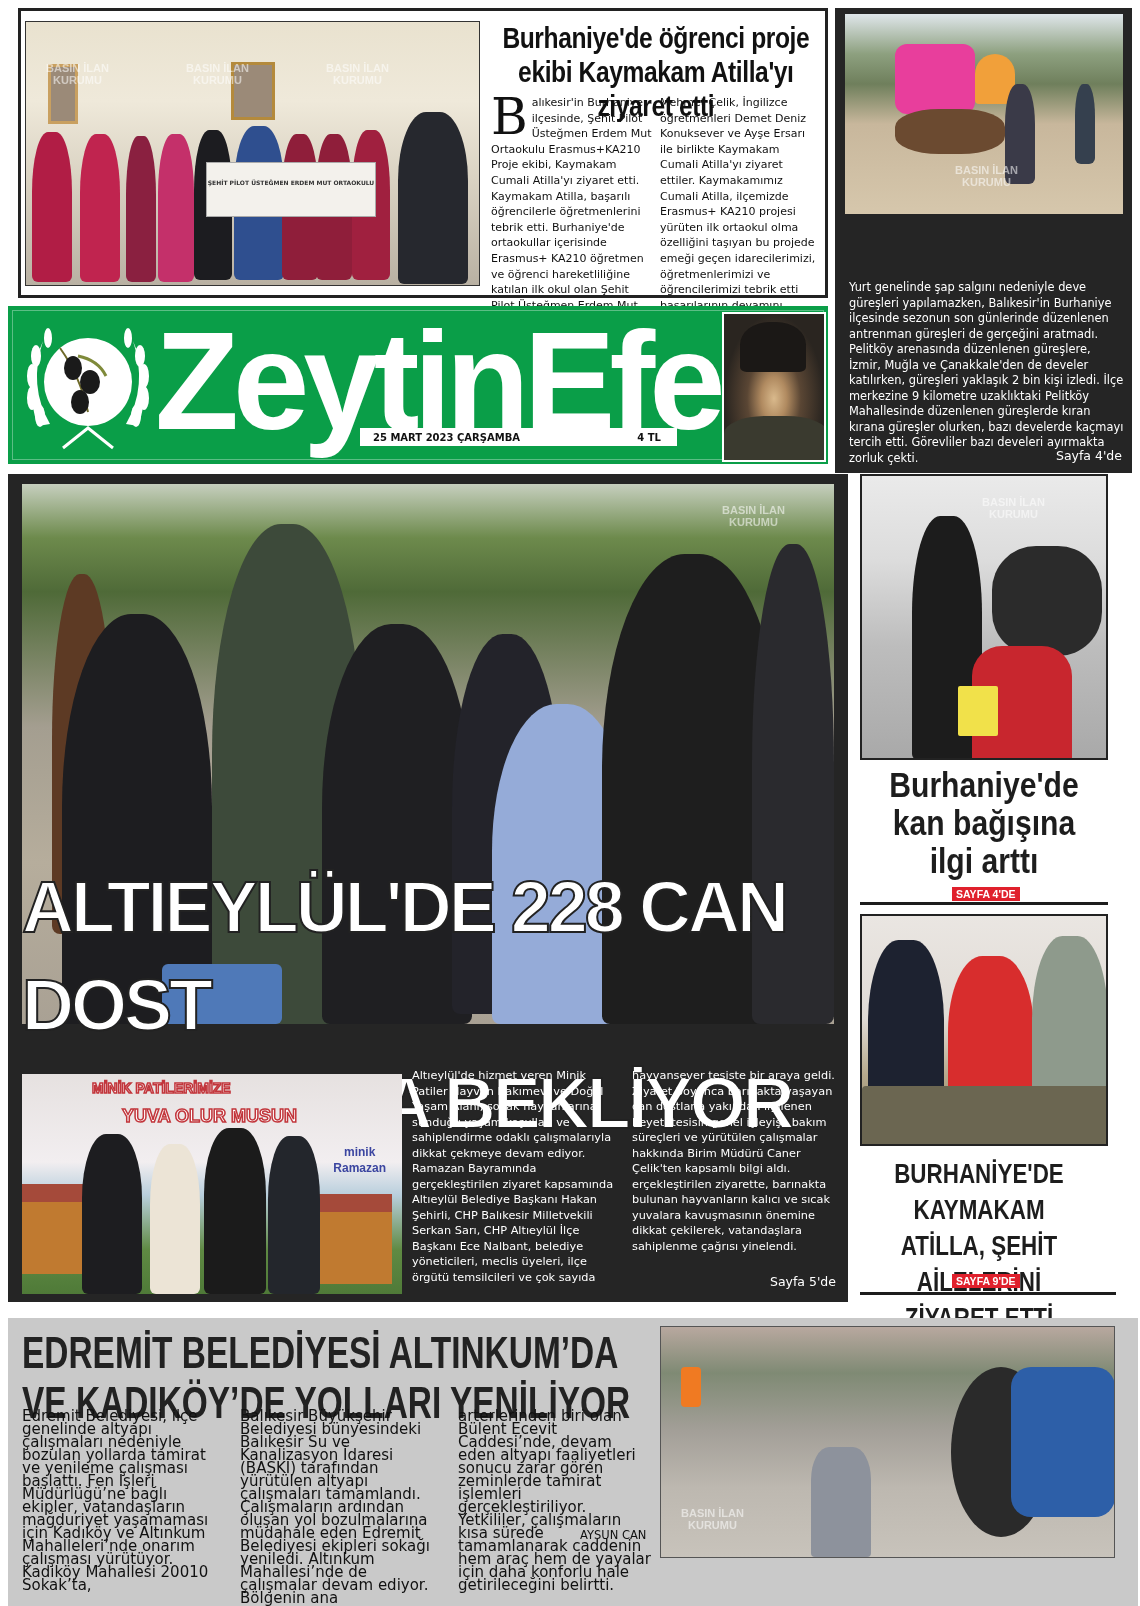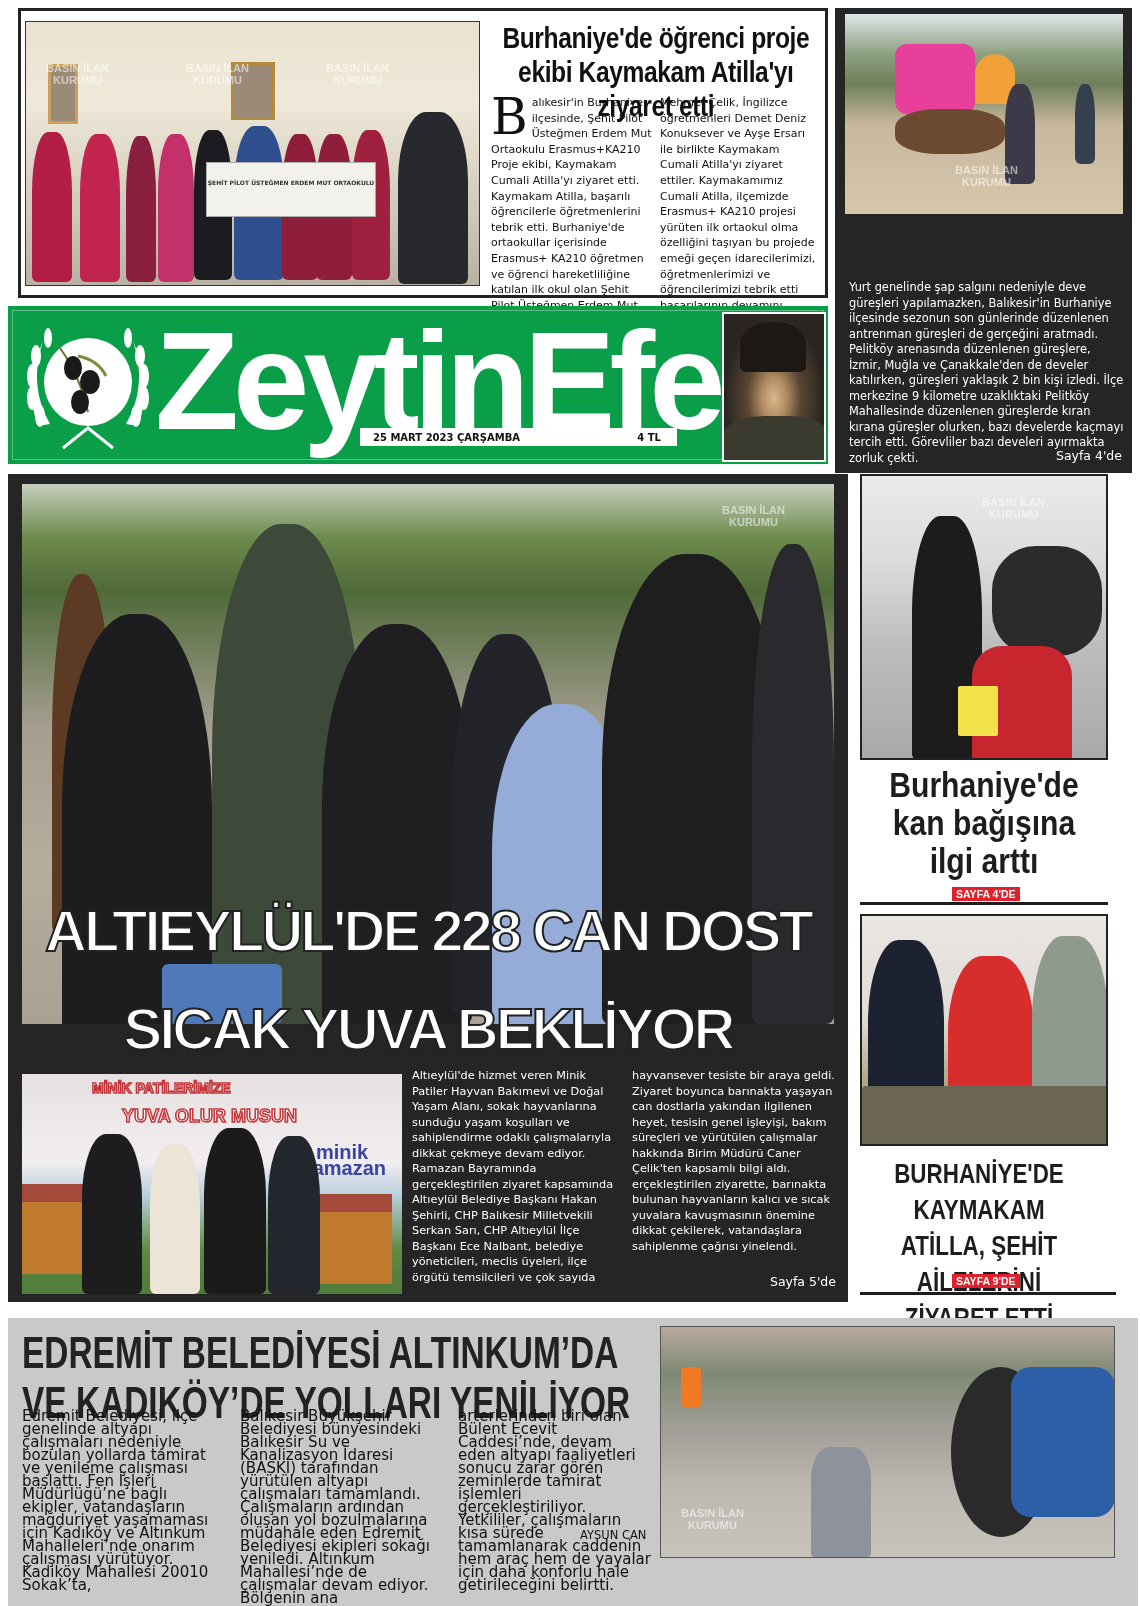--- a/index.html
+++ b/index.html
@@ -39,27 +39,27 @@
     #ataturk { left: 712px; top: 4px; width: 104px; height: 150px; border: 2px solid #fff; overflow: hidden;
       background: radial-gradient(ellipse at 50% 58%, #d9b98c 0%, #b08a60 18%, #5a4634 38%, #2a2520 70%); }
     #ataturk .kalpak { position: absolute; left: 16px; top: 8px; width: 66px; height: 50px; border-radius: 45% 45% 10% 10%; background: #1b1816; }
     #ataturk .coat { position: absolute; left: 0; bottom: 0; width: 104px; height: 44px; background: #3a3a2f; border-radius: 40% 40% 0 0; }
 
     
     #main-story { left: 8px; top: 474px; width: 840px; height: 828px; background: #252525; }
     #main-photo { left: 14px; top: 10px; width: 812px; height: 540px; overflow: hidden;
       background: linear-gradient(180deg,#c6cfbe 0%,#6d8a4c 10%,#4f6a38 20%,#a49e90 45%,#b6ad9c 70%,#a9a194 100%); }
     .crowd { position: absolute; border-radius: 46% 46% 8px 8px; }
-    #main-headline { left: 14px; top: 384px; width: 812px; color: #fff; text-align: center; font-size: 58px; line-height: 98px; font-family: "Liberation Sans", sans-serif; font-weight: bold; letter-spacing: -3px;
-      -webkit-text-stroke: 2px #222; transform: scaleY(1.0); margin-top: 24px; }
+    #main-headline { left: 14px; top: 384px; width: 812px; color: #fff; text-align: left; font-size: 72px; line-height: 98px; font-family: "Liberation Sans", sans-serif; font-weight: bold; letter-spacing: -3px;
+      -webkit-text-stroke: 2px #222; transform: scaleY(1.0); }
     #minik-photo { left: 14px; top: 600px; width: 380px; height: 220px; overflow: hidden;
       background: linear-gradient(180deg,#e6e1e0 0%,#f2eef0 40%,#b9cfdd 55%,#5f8a43 80%,#4f7a38 100%); }
     #minik-sign { left: 70px; top: 6px; color: #fff; font-size: 14px; font-weight: bold; -webkit-text-stroke: 1.5px #c2353b; font-family: "Liberation Sans", sans-serif; }
     #minik-sign2 { left: 100px; top: 32px; color: #fff; font-size: 18px; font-weight: bold; -webkit-text-stroke: 1.5px #c2353b; font-family: "Liberation Sans", sans-serif; }
-    #minik-logo { right: 16px; top: 70px; color: #3b45a0; font-size: 20px; font-weight: bold; text-align: center; line-height: 16px; font-family: "Liberation Sans", sans-serif; }
+    #minik-logo { right: 16px; top: 70px; color: #3b45a0; font-size: 12px; font-weight: bold; text-align: center; line-height: 16px; font-family: "Liberation Sans", sans-serif; }
     .doghouse { position: absolute; width: 80px; height: 90px; background: #c07a30; border-top: 18px solid #a54a3a; }
     #main-body { left: 404px; top: 594px; width: 430px; color: #fff; font-size: 11.3px; line-height: 15.5px; display: flex; gap: 10px; }
     #main-body .col { width: 215px; }
     #main-page { right: 12px; top: 800px; color: #fff; font-size: 12.5px; }
 
     
     #sidebar { left: 848px; top: 474px; width: 292px; height: 830px; }
     #kan-photo { left: 12px; top: 0px; width: 248px; height: 286px; border: 2px solid #222; overflow: hidden;
       background: linear-gradient(180deg,#eaeaea 0%,#dcdcdc 30%,#bdbdbd 60%,#a9a9a9 100%); }
     #kan-headline { left: 12px; top: 292px; width: 248px; text-align: center; font-size: 35px; line-height: 38px; color: #1d1d1d; font-family: "Liberation Sans", sans-serif; font-weight: bold; transform: scaleX(0.86); transform-origin: center top; }

